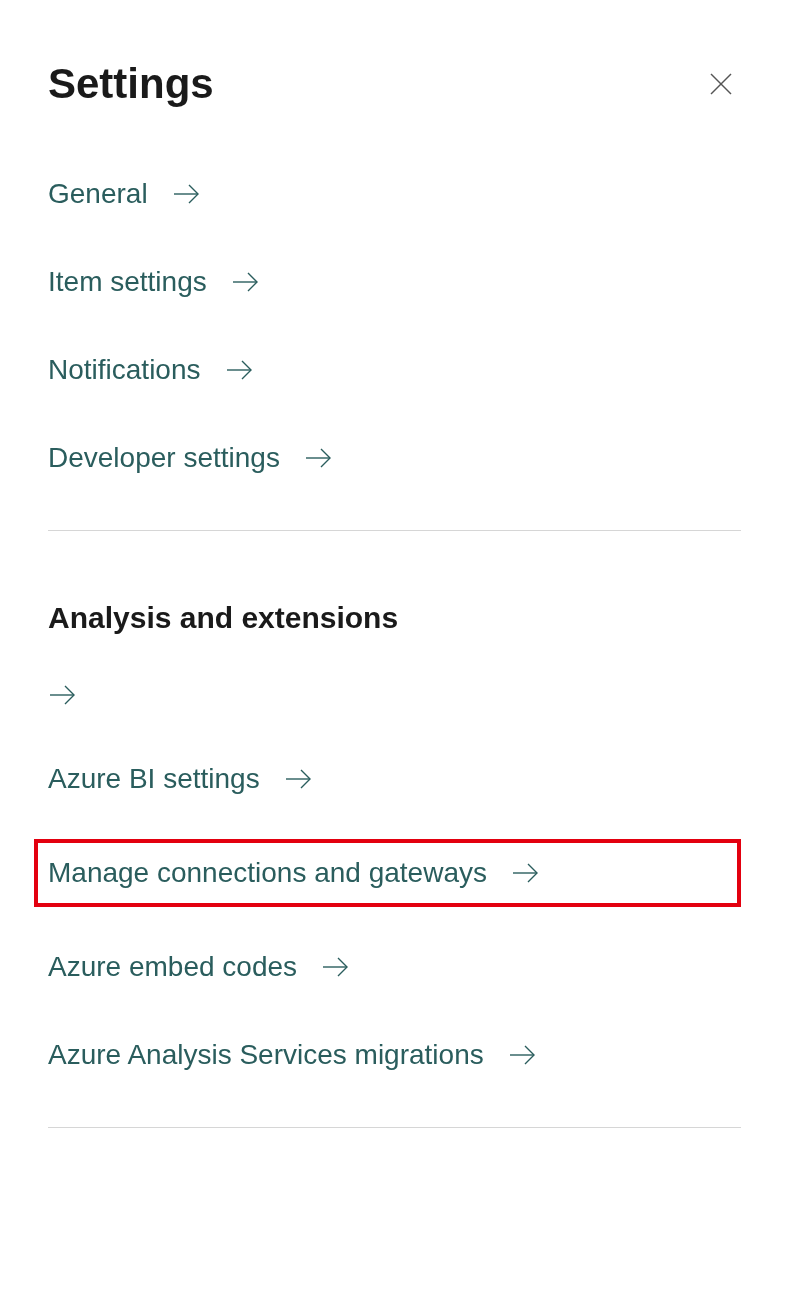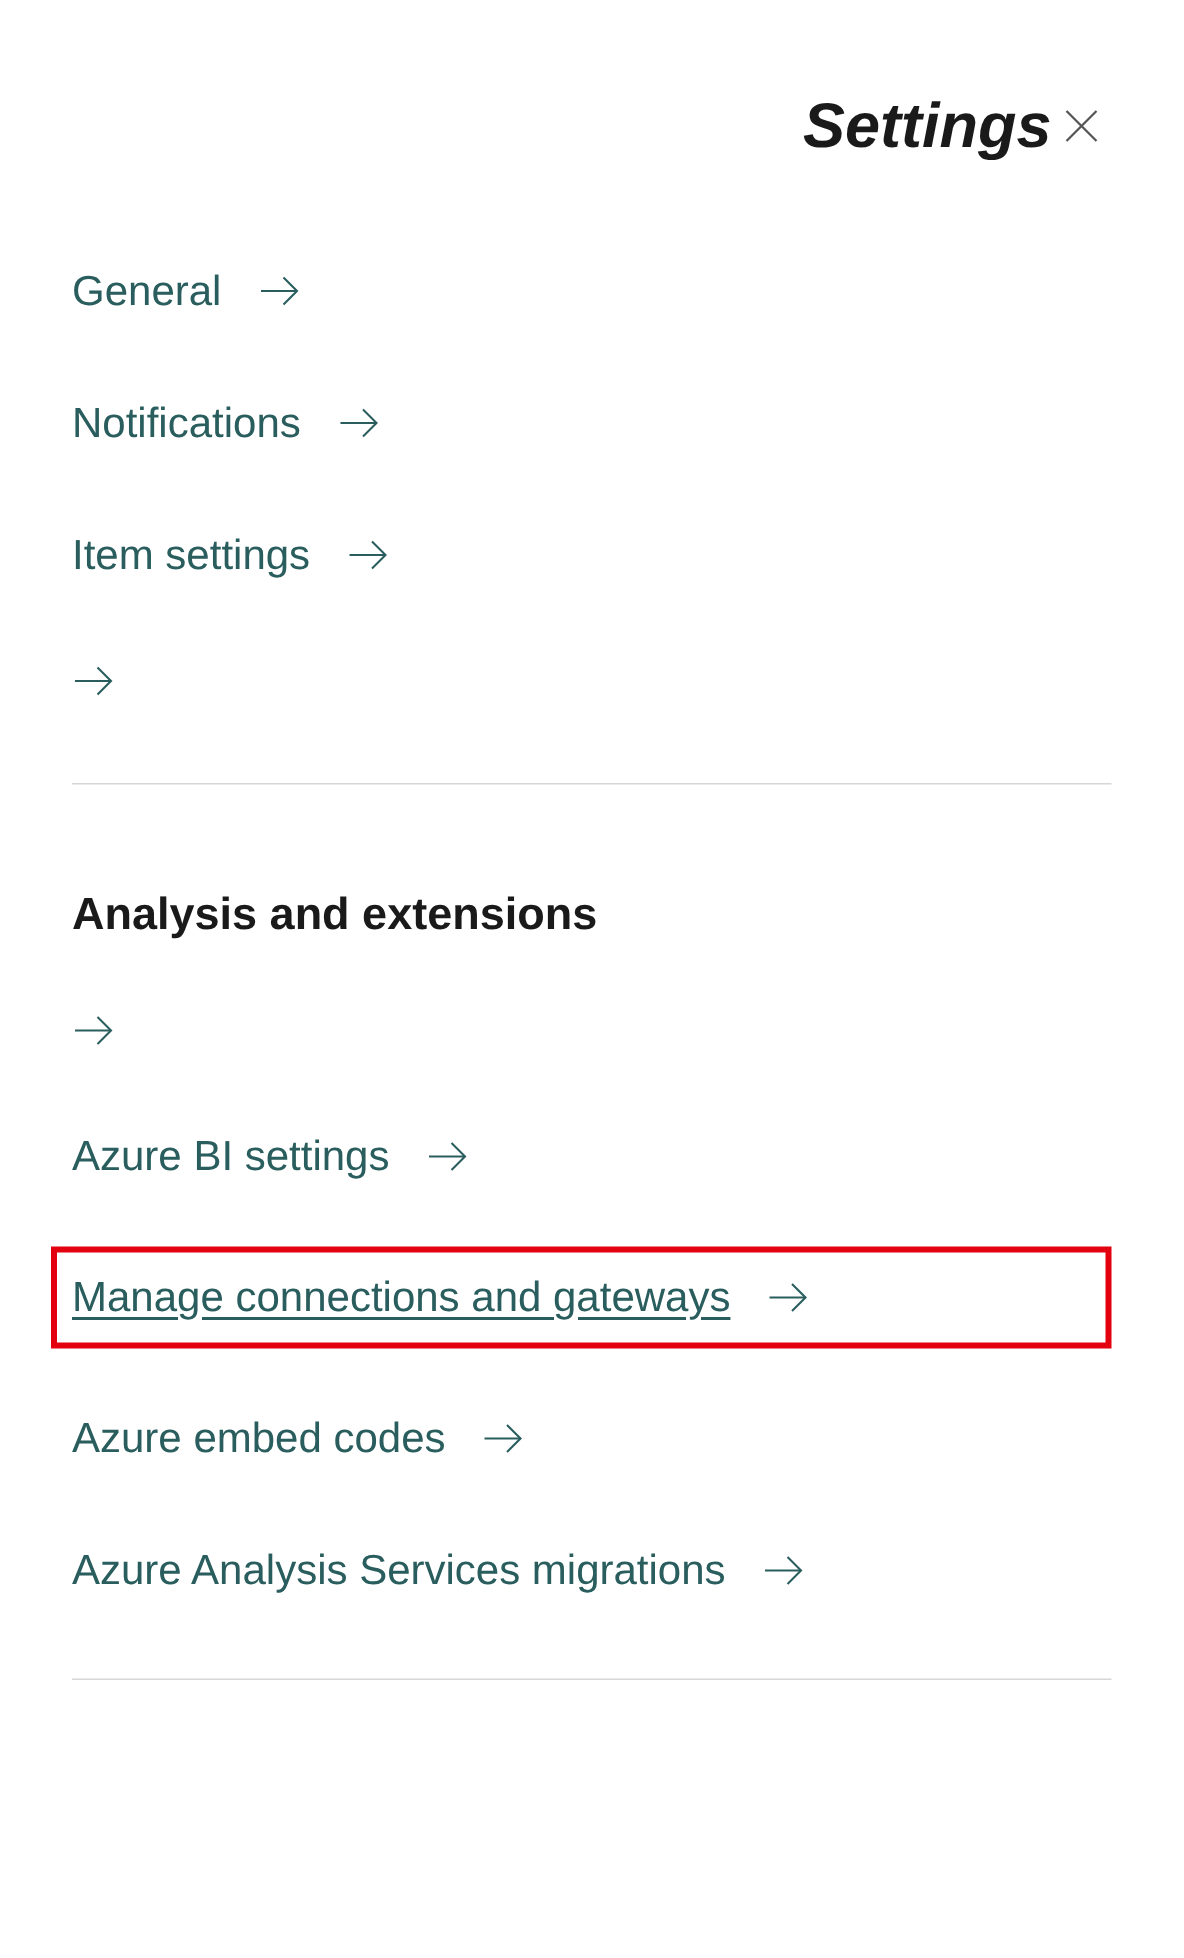--- a/index.html
+++ b/index.html
@@ -9,24 +9,23 @@
   }
   body {
     font-family: "Segoe UI", -apple-system, BlinkMacSystemFont, sans-serif;
     background: #ffffff;
     width: 789px;
     height: 1305px;
     padding: 60px 48px 48px 48px;
   }
   .header {
     display: flex;
-    justify-content: flex-end;
+    justify-content: space-between;
     align-items: center;
     margin-bottom: 70px;
-    font-style: italic;
   }
   .title {
     font-size: 42px;
     font-weight: 600;
     color: #1a1a1a;
   }
   .close-btn {
     cursor: pointer;
     display: flex;
     align-items: center;
@@ -77,21 +76,20 @@
     border: 4px solid #e3000f;
     padding: 14px 18px 14px 10px;
     margin-left: -14px;
     margin-bottom: 44px;
     margin-top: -12px;
   }
   .highlighted .link-item {
     margin-bottom: 0;
   }
   .highlighted .link-label {
-    text-decoration: underline;
     text-underline-offset: 4px;
   }
 </style>
 </head>
 <body>
 
 <div class="header">
   <h1 class="title">Settings</h1>
   <div class="close-btn">
     <svg viewBox="0 0 24 24" fill="none">
@@ -107,40 +105,41 @@
     <span class="link-label">General</span>
     <span class="arrow">
       <svg viewBox="0 0 30 24">
           <line x1="2" y1="12" x2="26" y2="12"></line>
           <polyline points="17,3 26,12 17,21"></polyline>
         </svg>
     </span>
   </div>
 
   <div class="link-item">
+    <span class="link-label">Item settings</span>
+    <span class="arrow">
+      <svg viewBox="0 0 30 24">
+          <line x1="2" y1="12" x2="26" y2="12"></line>
+          <polyline points="17,3 26,12 17,21"></polyline>
+        </svg>
+    </span>
+  </div>
+
+  <div class="link-item">
     <span class="link-label">Notifications</span>
     <span class="arrow">
       <svg viewBox="0 0 30 24">
           <line x1="2" y1="12" x2="26" y2="12"></line>
           <polyline points="17,3 26,12 17,21"></polyline>
         </svg>
     </span>
   </div>
 
   <div class="link-item">
-    <span class="link-label">Item settings</span>
-    <span class="arrow">
-      <svg viewBox="0 0 30 24">
-          <line x1="2" y1="12" x2="26" y2="12"></line>
-          <polyline points="17,3 26,12 17,21"></polyline>
-        </svg>
-    </span>
-  </div>
-
-  <div class="link-item">
+    <span class="link-label">Developer settings</span>
     <span class="arrow">
       <svg viewBox="0 0 30 24">
           <line x1="2" y1="12" x2="26" y2="12"></line>
           <polyline points="17,3 26,12 17,21"></polyline>
         </svg>
     </span>
   </div>
 </section>
 
 <hr class="divider">

